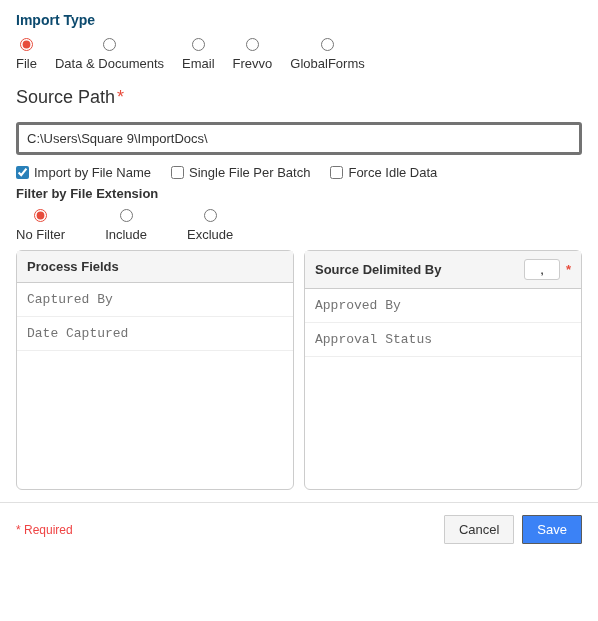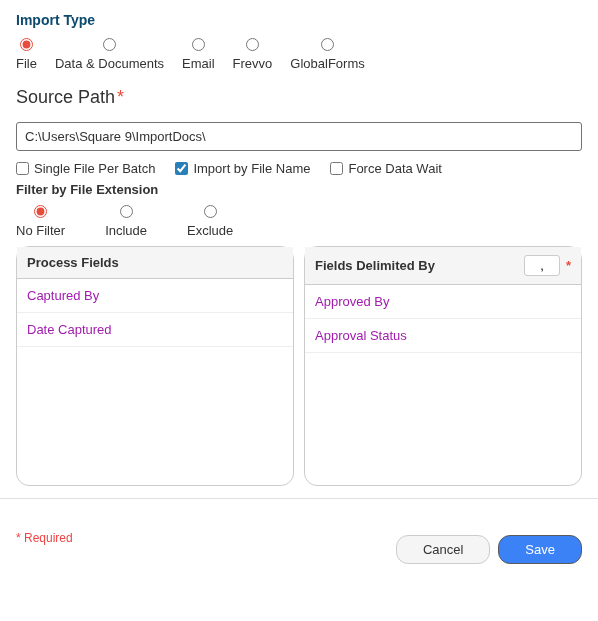--- a/index.html
+++ b/index.html
@@ -38,21 +38,21 @@
     .source-path-label {
       font-size: 18px;
       margin-bottom: 14px;
     }
     .required-star {
       color: #e74c3c;
       margin-left: 2px;
     }
     .source-path-input {
       width: 100%;
-      border: 1px solid #737373;
+      border: 3px solid #737373;
       border-radius: 3px;
       padding: 6px 8px;
       font-size: 13px;
       color: #333;
       margin-bottom: 10px;
     }
     .checkbox-row {
       display: flex;
       align-items: center;
       gap: 20px;
@@ -78,21 +78,21 @@
       margin-bottom: 8px;
     }
     .two-col {
       display: flex;
       gap: 10px;
       margin-bottom: 12px;
     }
     .field-box {
       flex: 1;
       border: 1px solid #ccc;
-      border-radius: 13px;
+      border-radius: 6px;
       background: #fff;
     }
     .field-box-header {
       background: #f5f5f5;
       border-bottom: 1px solid #ccc;
       padding: 8px 10px;
       font-weight: bold;
       font-size: 13px;
       display: flex;
       align-items: center;
@@ -111,43 +111,43 @@
       font-size: 13px;
       text-align: center;
     }
     .field-box-body {
       min-height: 200px;
     }
     .field-row {
       padding: 9px 10px;
       border-bottom: 1px solid #eee;
       font-size: 13px;
-      color: #a21caf;
+      color: #737373;
+      font-family: Liberation Mono, monospace;
     }
     .footer-bar {
       border-top: 1px solid #e0e0e0;
       padding: 12px 16px;
       display: flex;
       align-items: center;
       justify-content: space-between;
       background: #fff;
     }
     .required-note {
       font-size: 12px;
       color: #ef4444;
     }
     .btn {
-      padding: 6px 26px;
-      font-size: 13px;
-      border-radius: 12px;
+      padding: 6px 14px;
+      font-size: 13px;
+      border-radius: 1px;
       border: 1px solid #ccc;
       cursor: pointer;
       background: #f5f5f5;
       color: #333;
-      margin-top: 24px;
     }
     .btn-primary {
       background: #3b82f6;
       color: #fff;
       border-color: #5a5a5a;
     }
     .btn-group {
       display: flex;
       gap: 8px;
     }
@@ -190,30 +190,30 @@
 
   
   <div class="source-path-label">
     <span>Source Path</span><span class="required-star">*</span>
   </div>
   <input type="text" class="source-path-input" value="C:\Users\Square 9\ImportDocs\" style="">
 
   
   <div class="checkbox-row">
     <label class="checkbox-label">
+      <input type="checkbox" checked="" style="">
+      <span>Import by File Name</span>
+    </label>
+    <label class="checkbox-label">
       <input type="checkbox" style="">
       <span>Single File Per Batch</span>
     </label>
     <label class="checkbox-label">
-      <input type="checkbox" checked="" style="">
-      <span>Import by File Name</span>
-    </label>
-    <label class="checkbox-label">
       <input type="checkbox" style="">
-      <span>Force Data Wait</span>
+      <span>Force Idle Data</span>
     </label>
   </div>
 
   
   <div class="filter-title">Filter by File Extension</div>
   <div class="filter-radio-group">
     <label class="radio-label">
       <input type="radio" name="filter" checked="" style="">
       <span>No Filter</span>
     </label>
@@ -235,21 +235,21 @@
         <span>Process Fields</span>
       </div>
       <div class="field-box-body">
         <div class="field-row">Captured By</div>
         <div class="field-row">Date Captured</div>
       </div>
     </div>
 
     <div class="field-box">
       <div class="field-box-header">
-        <span>Fields Delimited By</span>
+        <span>Source Delimited By</span>
         <div class="field-box-header-right">
           <input type="text" class="delimiter-input" value="," style="">
           <span class="required-star">*</span>
         </div>
       </div>
       <div class="field-box-body">
         <div class="field-row">Approved By</div>
         <div class="field-row">Approval Status</div>
       </div>
     </div>

